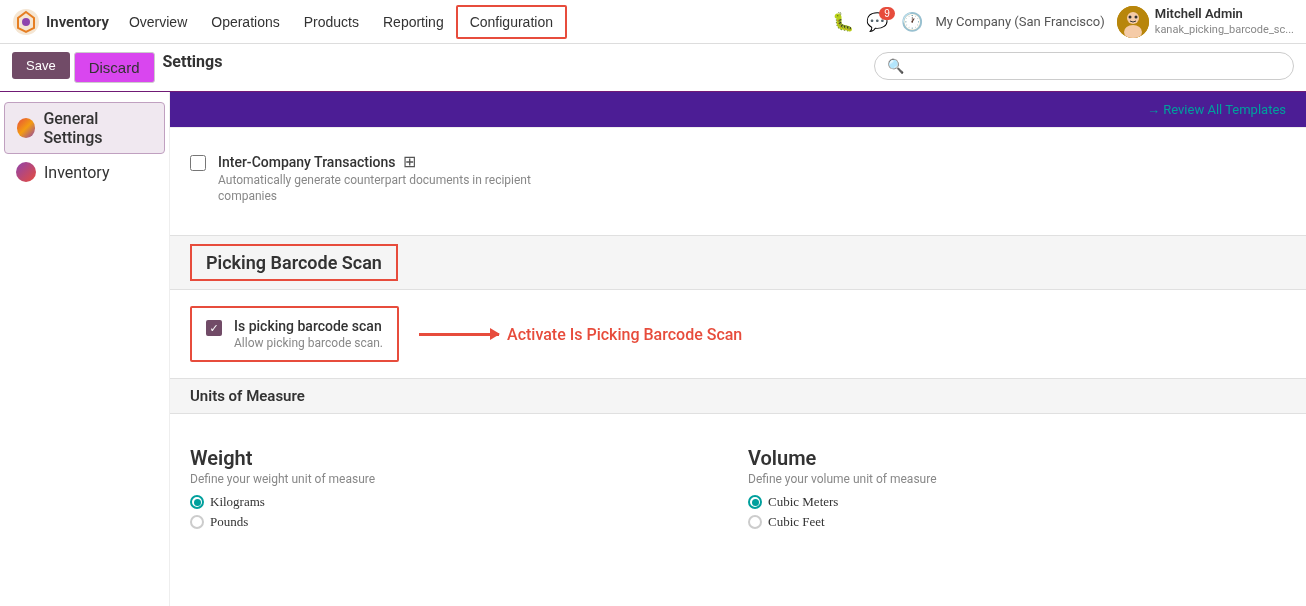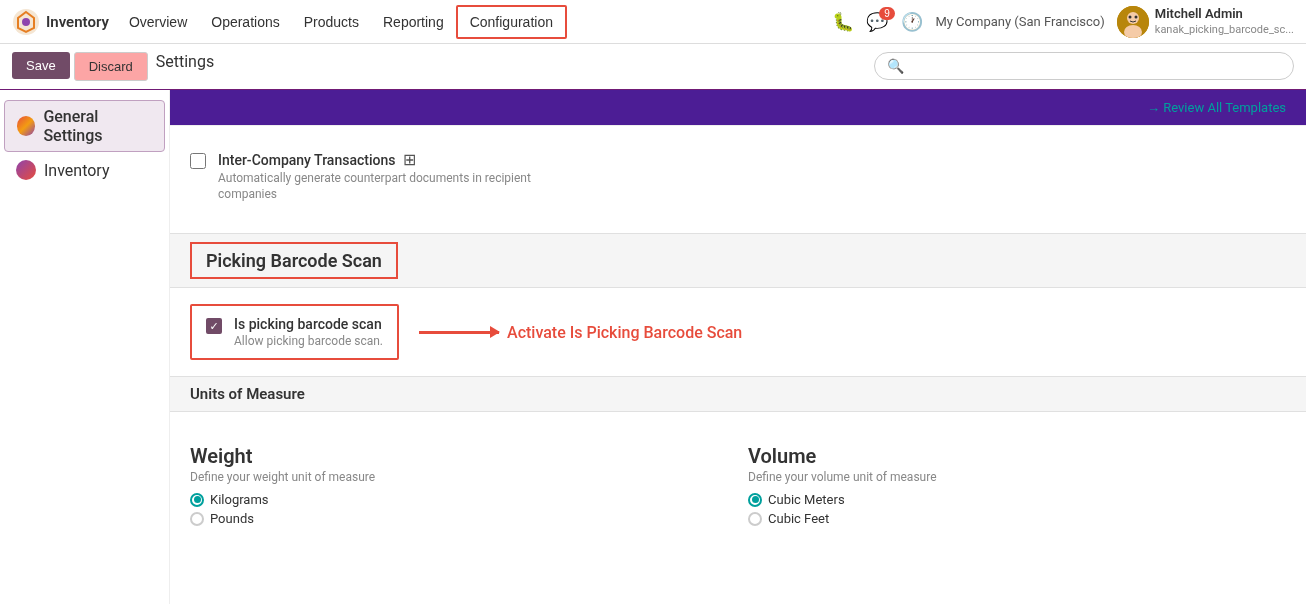--- a/index.html
+++ b/index.html
@@ -115,31 +115,31 @@
       background: #714b67;
       color: #fff;
       border: none;
       padding: 6px 14px;
       border-radius: 3px;
       font-size: 13px;
       cursor: pointer;
       font-weight: 500;
     }
     .btn-discard {
-      background: #fca5a5;
+      background: #d946ef;
       color: #333;
       border: 1px solid #ccc;
       padding: 6px 14px;
       border-radius: 3px;
-      font-size: 13px;
+      font-size: 15px;
       cursor: pointer;
     }
     .toolbar-title {
       font-size: 16px;
-      font-weight: 400;
+      font-weight: 700;
       color: #333;
       margin-left: 4px;
     }
     .search-box {
       margin-left: auto;
       display: flex;
       align-items: center;
       border: 1px solid #ccc;
       border-radius: 20px;
       padding: 5px 12px;
@@ -376,20 +376,21 @@
       font-size: 12px;
       color: #888;
       margin-bottom: 8px;
     }
     .radio-row {
       display: flex;
       align-items: center;
       gap: 6px;
       margin-bottom: 4px;
       font-size: 13px;
+      font-family: Liberation Serif, serif;
     }
     .radio-selected {
       width: 14px;
       height: 14px;
       border-radius: 50%;
       border: 2px solid #00a09d;
       background: #fff;
       display: flex;
       align-items: center;
       justify-content: center;

